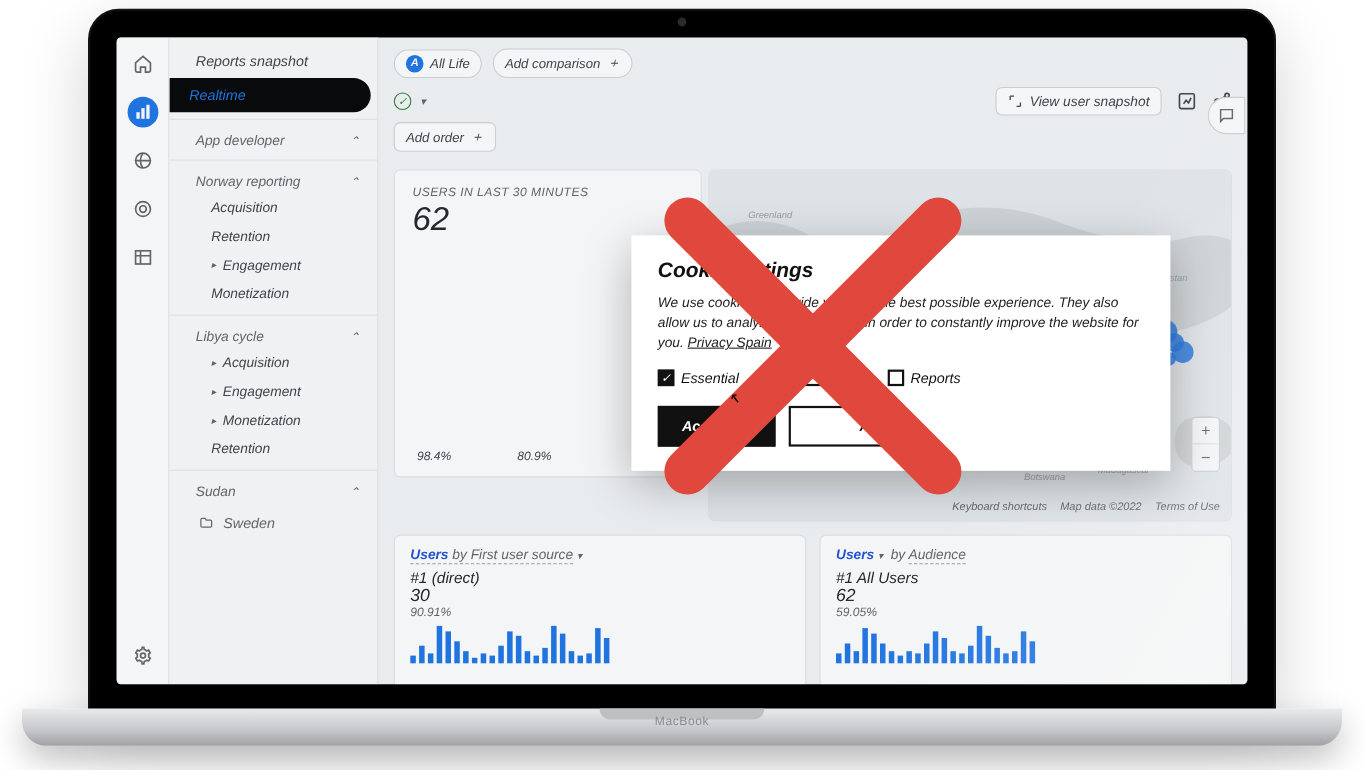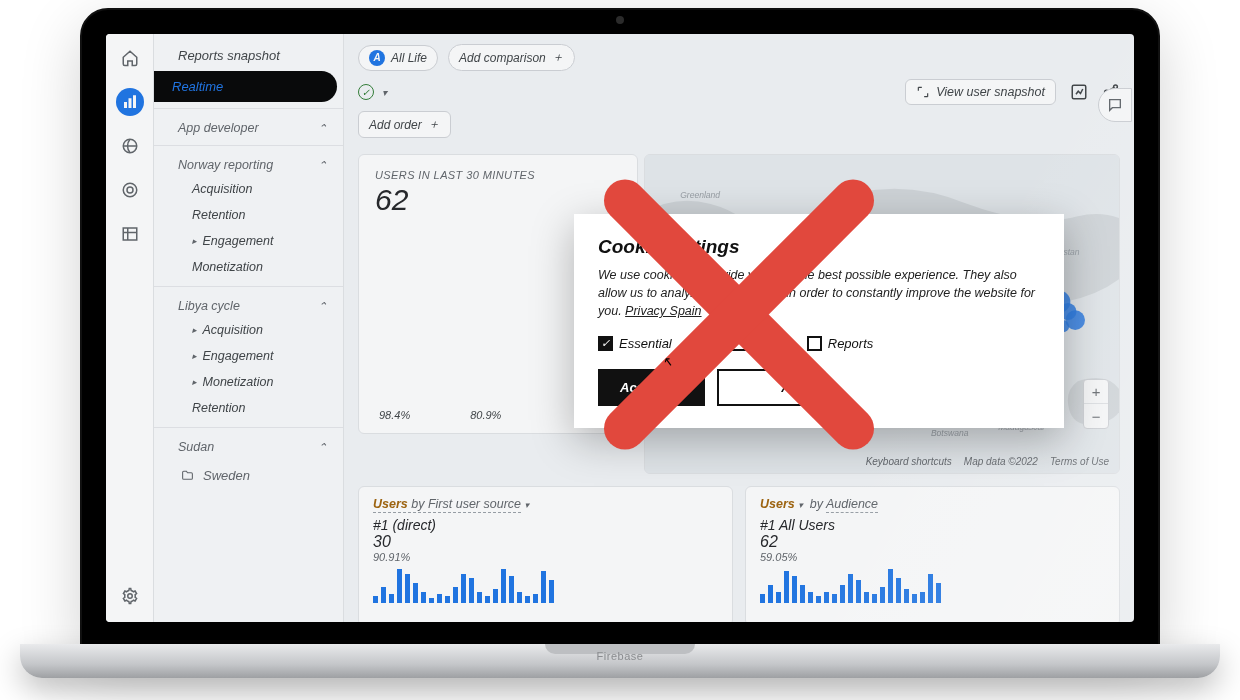--- a/index.html
+++ b/index.html
@@ -118,21 +118,21 @@
   .zoomctrl div { height:24px; display:flex; align-items:center; justify-content:center; font-size:15px; cursor:pointer; }
   .zoomctrl div:first-child { border-bottom:1px solid #e3e5e8; }
   .mapfooter { position:absolute; right:10px; bottom:6px; display:flex; gap:12px; font-size:10px; color:#5f6368; }
 
   .cards-row { position:absolute; left:14px; right:14px; top:340px; display:flex; gap:12px; }
   .mini-card {
     flex:1; background:#fff; border:1px solid #e3e5e8; border-radius:6px; padding:10px 14px 8px;
     min-height:140px;
   }
   .mini-card .mtitle { font-size:12.5px; color:#5f6368; }
-  .mini-card .mtitle b { color:#a16207; font-weight:600; }
+  .mini-card .mtitle b { color:#1d4ed8; font-weight:600; }
   .mini-card .mtitle .seg { border-bottom:1px dashed #9aa0a6; padding-bottom:1px; }
   .rank { font-size:14px; color:#202124; margin-top:6px; }
   .rankv { font-size:16px; color:#202124; }
   .rankp { font-size:11px; color:#5f6368; }
   .spark { display:flex; align-items:flex-end; gap:3px; height:34px; margin-top:6px; }
   .spark i { display:block; width:5px; background:#1a73e8; }
 
   
   .cookie {
     position:absolute; left:230px; top:180px; width:490px; background:#fff;
@@ -501,15 +501,15 @@
 
         </div>
       </div>
       <div class="screen-tint"></div>
       <div class="glare"></div>
     </div>
   </div>
 
   <div class="base">
     <div class="base-notch"></div>
-    <div class="base-label">Firebase</div>
+    <div class="base-label">MacBook</div>
   </div>
 </div>
 
 </body></html>

